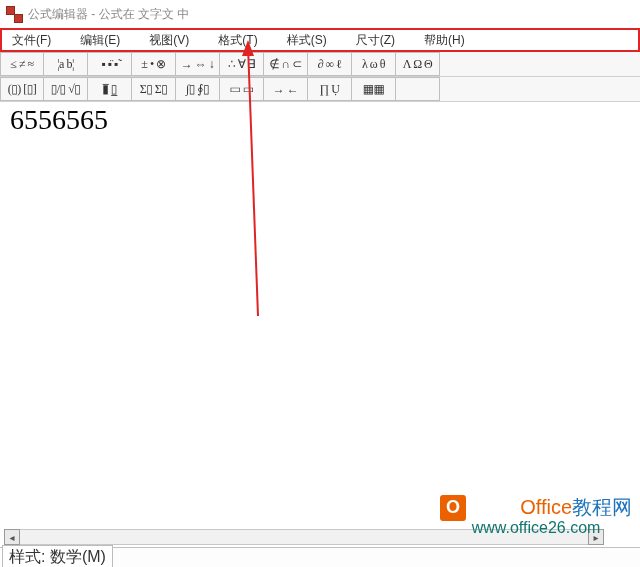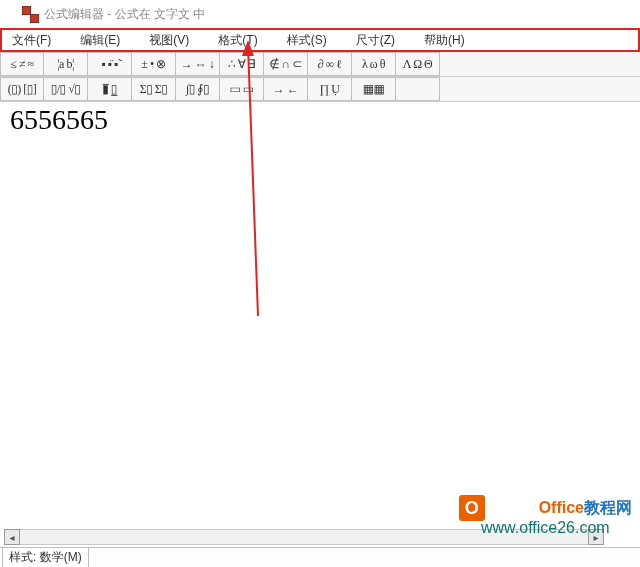--- a/index.html
+++ b/index.html
@@ -9,21 +9,21 @@
       background: #fff;
       width: 640px;
       height: 567px;
       position: relative;
       overflow: hidden;
     }
     .titlebar {
       height: 28px;
       display: flex;
       align-items: center;
-      padding: 0 22px;
+      padding: 0 6px;
       color: #888;
       gap: 6px;
       border-bottom: 0;
     }
     .titlebar .icon {
       width: 16px; height: 16px;
       display: inline-block;
       position: relative;
     }
     .titlebar .icon::before {
@@ -119,21 +119,21 @@
     .statusbar {
       position: absolute;
       bottom: 0; left: 0; right: 0;
       height: 20px;
       display: flex;
       align-items: center;
       padding: 0 2px;
       color: #333;
       border-top: 1px solid #c0c0c0;
       background: #fdfdfd;
-      font-size: 12px;
+      font-size: 16px;
     }
     .statusbar .panel {
       border: 1px solid #bcbcbc;
       padding: 1px 6px;
       margin-right: 4px;
       background: #fff;
     }
     .watermark {
       position: absolute;
       right: 8px;
@@ -152,22 +152,22 @@
       border-radius: 3px;
       display: flex;
       align-items: center;
       justify-content: center;
       color: #fff;
       font-weight: bold;
       font-size: 18px;
       position: relative;
     }
     .watermark .row1 .txt {
-      font-size: 16px;
-      font-weight: bold;
+      font-size: 20px;
+      font-weight: normal;
       margin-left: 48px;
     }
     .watermark .row1 .txt .a { color: #eb6100; }
     .watermark .row1 .txt .b { color: #1e73be; }
     .watermark .row2 {
       color: #0f766e;
       font-size: 16px;
       text-align: center;
       margin-top: -2px;
     }

